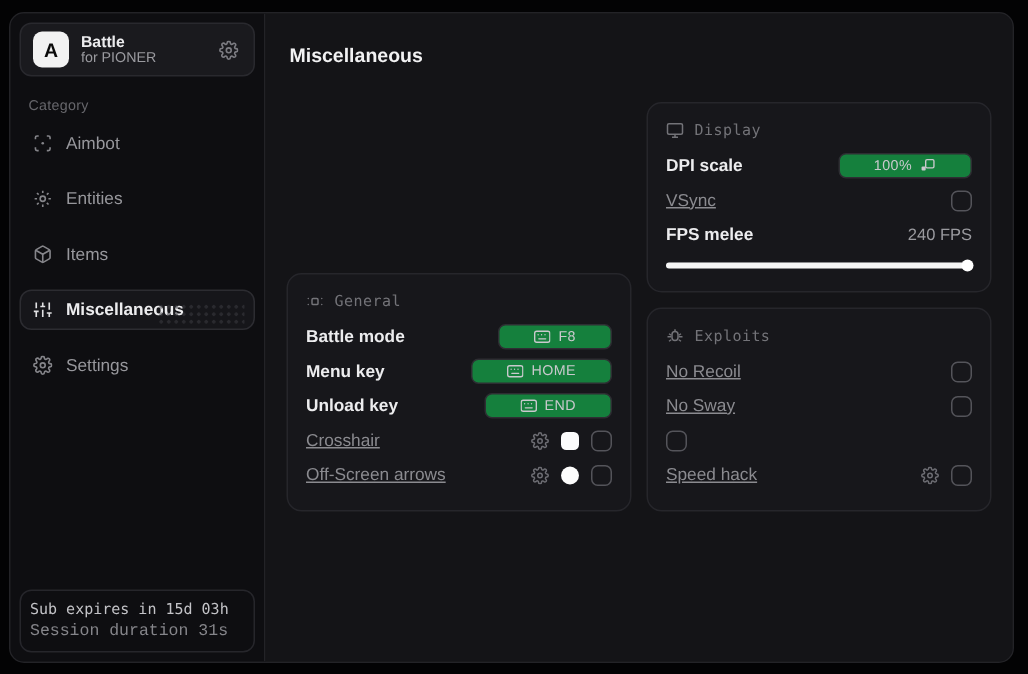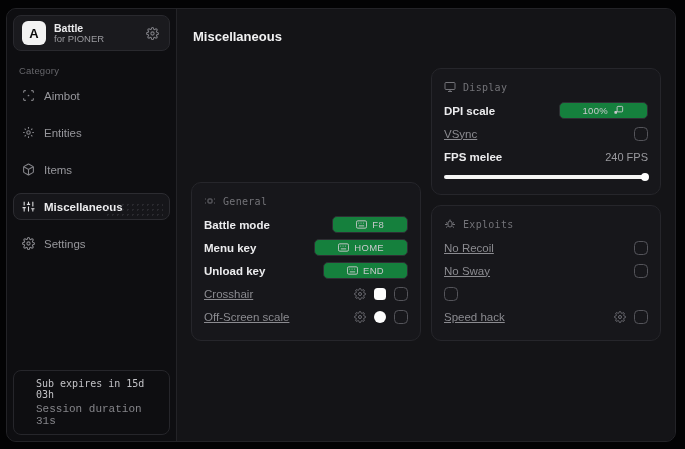--- a/index.html
+++ b/index.html
@@ -47,21 +47,21 @@
     background:#16161a; border-color:#2c2c31; color:#ececee; font-weight:bold;
   }
   .nav-item.selected .nicon { color:#e0e0e2; }
   .nav-item.selected::after {
     content:""; position:absolute; right:6px; top:8px; width:58px; height:14px;
     background-image:radial-gradient(#3a3a40 1px, transparent 1px);
     background-size:5px 5px; opacity:.55;
   }
   .sidebar-spacer { flex:1; }
   .footer-card {
-    border:1px solid #26262b; border-radius:8px; padding:7px 22px;
+    border:1px solid #26262b; border-radius:8px; padding:7px 6px;
     font-family:"DejaVu Sans Mono", monospace;
   }
   .footer-line1 { color:#c3c3c7; font-size:10px; }
   .footer-line2 { color:#85858a; font-size:11px; margin-top:3px;font-family:Liberation Mono, monospace; }
   
   .main { flex:1; padding:14px 14px 12px 14px; background:#141417; overflow:hidden; }
   .page-title { color:#f2f2f3; font-size:13px; font-weight:bold; margin:6px 0 14px 2px; }
   .columns { display:flex; gap:10px; align-items:flex-end;margin-top:24px; }
   .col { display:flex; flex-direction:column; gap:10px; flex:1; }
   .card {
@@ -274,21 +274,21 @@
                       <circle cx="12" cy="12" r="3"></circle>
                       <path d="M19.4 15a1.7 1.7 0 0 0 .3 1.9l.1.1a2 2 0 1 1-2.8 2.8l-.1-.1a1.7 1.7 0 0 0-1.9-.3 1.7 1.7 0 0 0-1 1.5V21a2 2 0 1 1-4 0v-.1a1.7 1.7 0 0 0-1-1.6 1.7 1.7 0 0 0-1.9.3l-.1.1a2 2 0 1 1-2.8-2.8l.1-.1a1.7 1.7 0 0 0 .3-1.9 1.7 1.7 0 0 0-1.5-1H3a2 2 0 1 1 0-4h.1a1.7 1.7 0 0 0 1.6-1 1.7 1.7 0 0 0-.3-1.9l-.1-.1a2 2 0 1 1 2.8-2.8l.1.1a1.7 1.7 0 0 0 1.9.3H9a1.7 1.7 0 0 0 1-1.5V3a2 2 0 1 1 4 0v.1a1.7 1.7 0 0 0 1 1.5 1.7 1.7 0 0 0 1.9-.3l.1-.1a2 2 0 1 1 2.8 2.8l-.1.1a1.7 1.7 0 0 0-.3 1.9V9a1.7 1.7 0 0 0 1.5 1H21a2 2 0 1 1 0 4h-.1a1.7 1.7 0 0 0-1.5 1z"></path>
                     </svg>
                 </span>
                 <span class="swatch square"></span>
                 <span class="checkbox"></span>
               </span>
             </div>
 
             <div class="row">
-              <span class="row-label dim">Off-Screen scale</span>
+              <span class="row-label dim">Off-Screen arrows</span>
               <span class="row-controls">
                 <span class="gear-mini">
                   <svg width="12" height="12" viewBox="0 0 24 24" fill="none" stroke="currentColor" stroke-width="2">
                       <circle cx="12" cy="12" r="3"></circle>
                       <path d="M19.4 15a1.7 1.7 0 0 0 .3 1.9l.1.1a2 2 0 1 1-2.8 2.8l-.1-.1a1.7 1.7 0 0 0-1.9-.3 1.7 1.7 0 0 0-1 1.5V21a2 2 0 1 1-4 0v-.1a1.7 1.7 0 0 0-1-1.6 1.7 1.7 0 0 0-1.9.3l-.1.1a2 2 0 1 1-2.8-2.8l.1-.1a1.7 1.7 0 0 0 .3-1.9 1.7 1.7 0 0 0-1.5-1H3a2 2 0 1 1 0-4h.1a1.7 1.7 0 0 0 1.6-1 1.7 1.7 0 0 0-.3-1.9l-.1-.1a2 2 0 1 1 2.8-2.8l.1.1a1.7 1.7 0 0 0 1.9.3H9a1.7 1.7 0 0 0 1-1.5V3a2 2 0 1 1 4 0v.1a1.7 1.7 0 0 0 1 1.5 1.7 1.7 0 0 0 1.9-.3l.1-.1a2 2 0 1 1 2.8 2.8l-.1.1a1.7 1.7 0 0 0-.3 1.9V9a1.7 1.7 0 0 0 1.5 1H21a2 2 0 1 1 0 4h-.1a1.7 1.7 0 0 0-1.5 1z"></path>
                     </svg>
                 </span>
                 <span class="swatch circle"></span>
                 <span class="checkbox"></span>
               </span>

